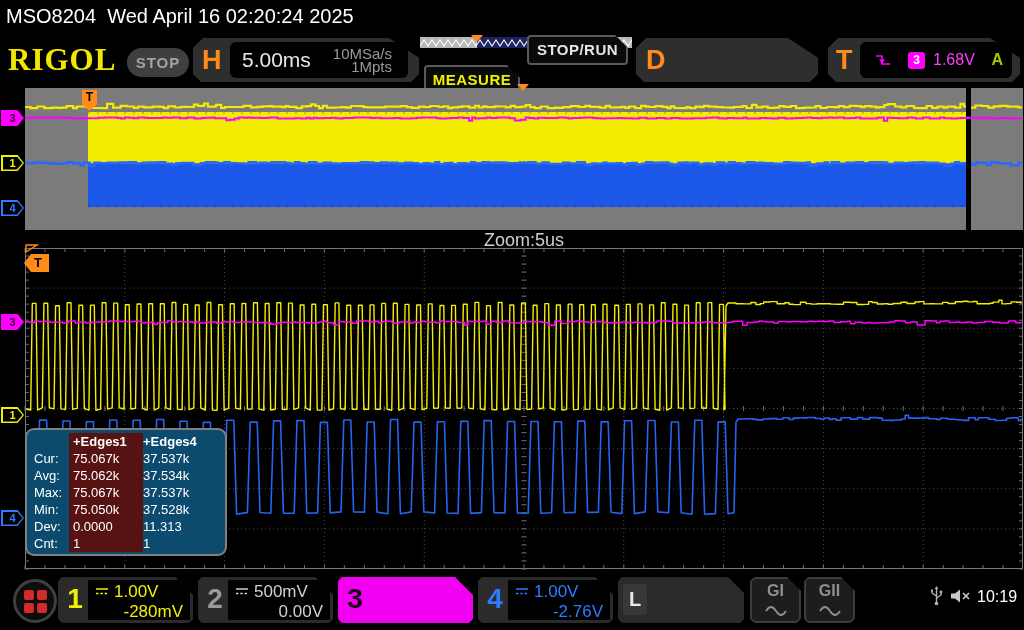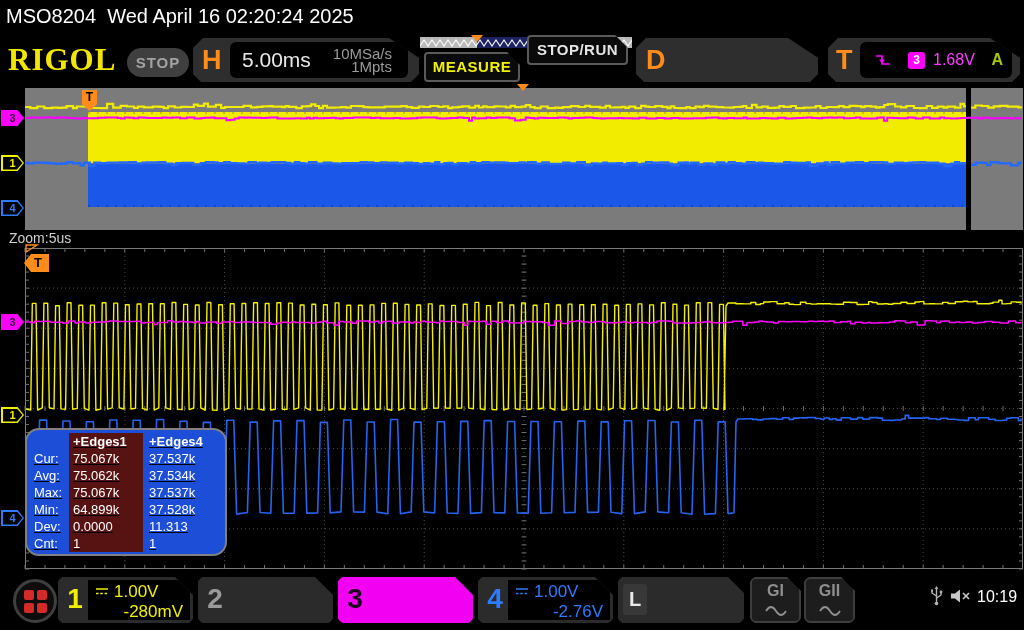--- a/index.html
+++ b/index.html
@@ -20,64 +20,64 @@
   .hletter{color:#ff8c1a;font-weight:bold;font-size:27px;line-height:44px;}
   .blackbox{background:#000;border-radius:6px;}
   #h-panel{left:193px;top:38px;width:226px;height:44px;}
   #h-letter{left:9px;top:0;}
   #h-box{left:37px;top:4px;width:178px;height:36px;display:flex;align-items:center;}
   #h-scale{color:#e8e8e8;font-size:21px;margin-left:12px;}
   #h-rate{margin-left:auto;margin-right:16px;text-align:right;color:#9a9a9a;font-size:15px;line-height:13px;}
   .fbtn{background:#0a0a0a;border:2px solid #5a5a5a;border-radius:4px;
         clip-path:polygon(0 0,calc(100% - 13px) 0,100% 13px,100% 100%,0 100%);
         font-weight:bold;font-size:15px;text-align:center;}
-  #measure-btn{left:424px;top:52px;width:92px;height:26px;line-height:26px;color:#f0f000;letter-spacing:.5px;}
+  #measure-btn{left:424px;top:65px;width:92px;height:26px;line-height:26px;color:#f0f000;letter-spacing:.5px;}
   #stoprun-btn{left:527px;top:35px;width:97px;height:26px;line-height:26px;color:#e5e5e5;letter-spacing:.5px;}
   #d-panel{left:636px;top:38px;width:182px;height:44px;}
   #d-letter{left:10px;top:0;}
   #d-box{left:36px;top:4px;width:138px;height:36px;line-height:36px;color:#e8e8e8;font-size:20px;padding-left:14px;}
   #t-panel{left:828px;top:38px;width:192px;height:44px;}
   #t-letter{left:8px;top:0;}
   #t-box{left:32px;top:4px;width:152px;height:36px;display:flex;align-items:center;}
   #trig-badge{width:17px;height:17px;background:#ff00ff;border-radius:3px;color:#fff;font-weight:bold;
         font-size:12px;text-align:center;line-height:17px;margin-left:16px;}
   #trig-level{color:#ff3cff;font-size:16px;margin-left:8px;}
   #trig-mode{color:#a6c800;font-weight:bold;font-size:16px;margin-left:auto;margin-right:9px;}
   #pos-bar{left:420px;top:35px;}
 
   
   #ov-svg{left:0;top:88px;}
-  #zoom-label{left:9px;top:230px;width:998px;text-align:left;color:#cfcfcf;font-size:14px;}
+  #zoom-label{left:25px;top:230px;width:998px;text-align:center;color:#cfcfcf;font-size:18px;}
   .pennant{background:#ff8c1a;color:#000;font-weight:bold;text-align:center;}
   #ov-trig{left:82px;top:90px;width:15px;height:21px;font-size:12px;line-height:15px;
         clip-path:polygon(0 0,100% 0,100% 68%,50% 100%,0 68%);}
   #ov-pos-tri{left:517px;top:84px;width:0;height:0;border-left:6px solid transparent;
         border-right:6px solid transparent;border-top:7px solid #ff8c1a;}
   #main-trig{left:24px;top:254px;width:22px;height:18px;font-size:13px;line-height:18px;padding-left:3px;
         clip-path:polygon(0 50%,28% 0,100% 0,100% 100%,28% 100%);}
   #corner-tri{left:25px;top:244px;}
 
   
   .chev{width:23px;height:16px;clip-path:polygon(0 0,72% 0,100% 50%,72% 100%,0 100%);
         font-size:11px;font-weight:bold;text-align:center;line-height:16px;left:1px;}
   .chev .in{position:absolute;left:1.5px;top:1.5px;right:1.5px;bottom:1.5px;background:#000;
         clip-path:polygon(0 0,72% 0,100% 50%,72% 100%,0 100%);}
   .chev span{position:relative;z-index:2;}
   .m3{background:#ff00ff;color:#300030;}
   .m1{background:#f0f000;color:#f0f000;}
   .m4{background:#2e7bff;color:#2e7bff;}
 
   
-  #meas-panel{left:25px;top:428px;width:198px;height:124px;background:#1d4ed8;
-        border:2px solid #808080;border-radius:14px;overflow:hidden;text-decoration:underline;}
+  #meas-panel{left:25px;top:428px;width:198px;height:124px;background:#0c4a6e;
+        border:2px solid #808080;border-radius:9px;overflow:hidden;}
   #meas-grid{display:grid;grid-template-columns:42px 74px 72px;padding-top:3px;}
   #meas-grid div{height:17px;line-height:17px;font-size:13px;color:#fff;}
   .mlabel{padding-left:7px;}
   .hl{background:#571212;padding-left:4px;}
-  .c2{padding-left:6px;}
+  .c2{padding-left:0;}
   #edges1-h{color:#d8b400;font-weight:bold;}
   #edges4-h{color:#35a2ff;font-weight:bold;}
 
   
   #menu-btn{left:13px;top:579px;width:38px;height:38px;border-radius:50%;background:#0d0d0d;
         border:3px solid #3f3f3f;display:flex;align-items:center;justify-content:center;}
   #menu-icon{display:grid;grid-template-columns:10px 10px;grid-gap:3px;}
   #menu-icon i{width:10px;height:10px;background:#d42a2a;border-radius:2px;}
   .chbox{top:577px;width:135px;height:46px;background:#2b2b2b;border-radius:5px;
         clip-path:polygon(0 4px,4px 0,calc(100% - 18px) 0,100% 18px,100% calc(100% - 4px),calc(100% - 4px) 100%,4px 100%,0 calc(100% - 4px));}
@@ -488,21 +488,21 @@
 
     <div class="mlabel">Avg:</div>
     <div class="hl">75.062k</div>
     <div class="c2">37.534k</div>
 
     <div class="mlabel">Max:</div>
     <div class="hl">75.067k</div>
     <div class="c2">37.537k</div>
 
     <div class="mlabel">Min:</div>
-    <div class="hl">64.899k</div>
+    <div class="hl">75.050k</div>
     <div class="c2">37.528k</div>
 
     <div class="mlabel">Dev:</div>
     <div class="hl">0.0000</div>
     <div class="c2">11.313</div>
 
     <div class="mlabel">Cnt:</div>
     <div class="hl">1</div>
     <div class="c2">1</div>
   </div>
@@ -525,20 +525,30 @@
           <line x1="1" y1="2" x2="13" y2="2" stroke="currentColor" stroke-width="1.6"></line>
           <line x1="1" y1="6.5" x2="13" y2="6.5" stroke="currentColor" stroke-width="1.6" stroke-dasharray="2.5 1.8"></line>
         </svg>
         <span>1.00V</span>
       </div>
     <div class="l2">-280mV</div>
   </div>
 </div>
 <div class="abs chbox" id="ch2-box">
   <div class="digit">2</div>
+  <div class="inner">
+    <div class="l1">
+        <svg width="14" height="9">
+          <line x1="1" y1="2" x2="13" y2="2" stroke="currentColor" stroke-width="1.6"></line>
+          <line x1="1" y1="6.5" x2="13" y2="6.5" stroke="currentColor" stroke-width="1.6" stroke-dasharray="2.5 1.8"></line>
+        </svg>
+        <span>500mV</span>
+      </div>
+    <div class="l2">0.00V</div>
+  </div>
 </div>
 <div class="abs chbox" id="ch3-box">
   <div class="digit">3</div>
 </div>
 <div class="abs chbox" id="ch4-box">
   <div class="digit">4</div>
   <div class="inner">
     <div class="l1">
         <svg width="14" height="9">
           <line x1="1" y1="2" x2="13" y2="2" stroke="currentColor" stroke-width="1.6"></line>

